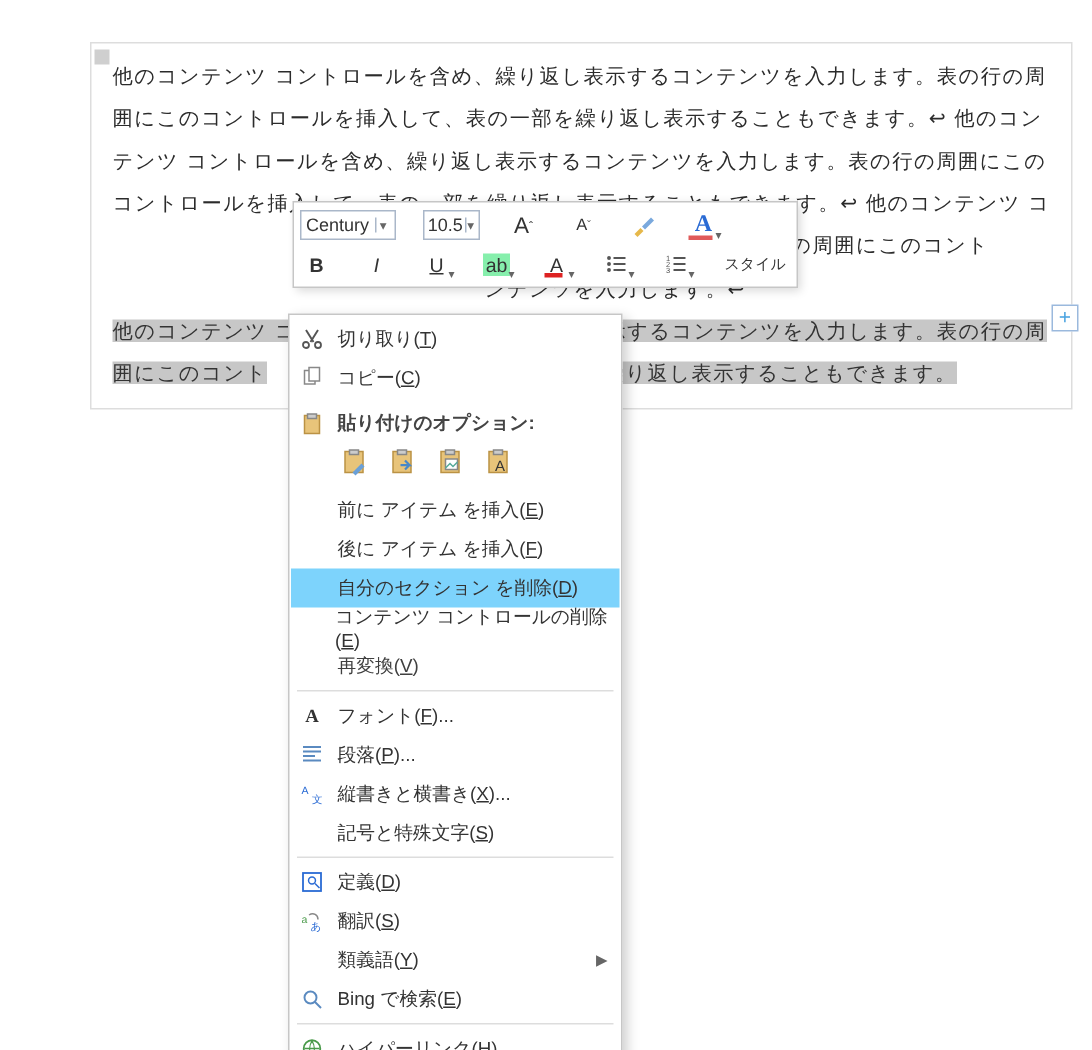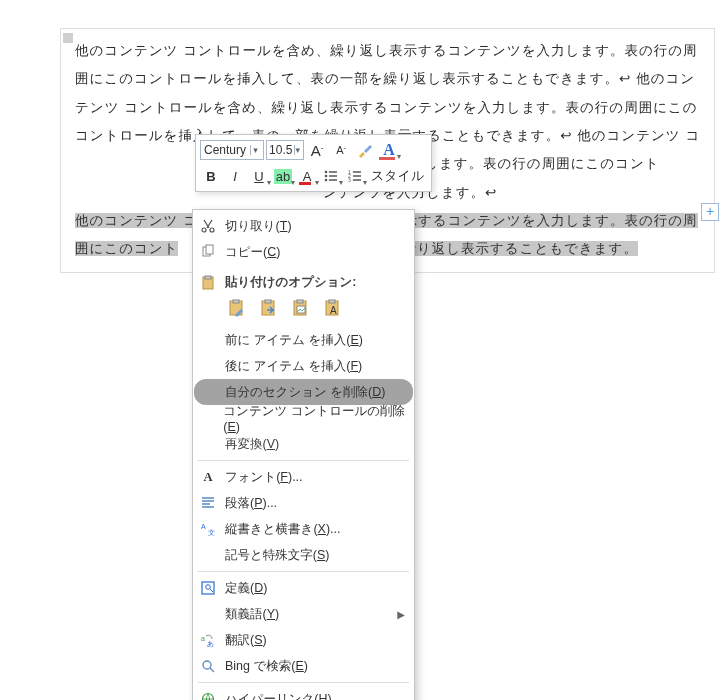--- a/index.html
+++ b/index.html
@@ -54,42 +54,42 @@
 
 .mini-toolbar {
   position: absolute;
   left: 195px;
   top: 134px;
   background: #fff;
   border: 1px solid #c6c6c6;
   box-shadow: 2px 2px 6px rgba(0,0,0,.15);
   padding: 2px 4px;
 }
-.mini-row { display: flex; align-items: center; gap: 2px; height: 26px; }
+.mini-row { display: flex; align-items: center; gap: 18px; height: 26px; }
 .font-name, .font-size {
   border: 1px solid #aab7c9;
   height: 20px;
   font-size: 12px;
   display: flex;
   align-items: center;
   padding: 0 3px;
   background: #fff;
 }
 .font-name { width: 64px; }
 .font-size { width: 38px; justify-content: flex-end; }
 .drop { width: 10px; font-size: 9px; color: #666; border-left: 1px solid #aab7c9; text-align:center; margin-left:2px; }
 .tbtn {
   width: 22px; height: 22px;
   display: flex; align-items:center; justify-content:center;
   font-size: 13px;
   position: relative;
 }
 .tbtn .caret { font-size:8px; color:#666; position:absolute; right:-1px; bottom:0; }
 .tbtn svg { display:block; }
-.style-label { font-size:13px; padding:0 3px; }
+.style-label { font-size:10px; padding:0 3px; }
 
 
 .ctx {
   position: absolute;
   left: 192px;
   top: 209px;
   width: 223px;
   background: #fff;
   border: 1px solid #c6c6c6;
   box-shadow: 3px 3px 8px rgba(0,0,0,.2);
@@ -98,21 +98,21 @@
 .ctx .item {
   display: flex;
   align-items: center;
   height: 26px;
   padding: 0 8px 0 4px;
   font-size: 12.5px;
   gap: 7px;
   position: relative;
 }
 .ctx .icon-slot { width: 20px; display:flex; justify-content:center; }
-.ctx .item.hover { background: #a3a3a3; border-radius: 12px; }
+.ctx .item.hover { background: #7dd3fc; }
 .ctx .item.header { color: #444; font-weight: bold; align-items: flex-end; }
 .ctx .item.disabled { color: #404040; }
 .ctx .sep { height:1px; background:#ddd; margin:3px 4px; }
 .ctx .submenu-arrow { position:absolute; right:8px; font-size:10px; color:#666; }
 .paste-opts {
   display:flex; gap:6px; padding: 4px 0 6px 30px;
 }
 .paste-opts .pbtn {
   width:26px; height:26px; border:1px solid transparent;
   display:flex; align-items:center; justify-content:center;
@@ -329,35 +329,35 @@
     <span class="icon-slot">
         <svg class="sicon" viewBox="0 0 16 16">
           <rect x="2" y="2" width="12" height="12" fill="none" stroke="#2a6bd4" stroke-width="1.2"></rect>
           <circle cx="8" cy="7" r="2.3" fill="none" stroke="#2a6bd4"></circle>
           <path d="M10 9l3 3" stroke="#2a6bd4"></path>
         </svg>
       </span>
     <span><span>定義(</span><u class="acc">D</u><span>)</span></span>
   </div>
   <div class="item">
-    <span class="icon-slot"></span>
-    <span><span>類義語(</span><u class="acc">Y</u><span>)</span></span>
-    <span class="submenu-arrow">▶</span>
-  </div>
-  <div class="item">
     <span class="icon-slot">
         <svg class="sicon" viewBox="0 0 16 16">
           <text x="1" y="9" font-size="7" fill="#4a9a4a">a</text>
           <text x="7" y="14" font-size="7" fill="#2a6bd4">あ</text>
           <path d="M6 4 C9 2 12 4 12 7" stroke="#888" fill="none"></path>
         </svg>
       </span>
     <span><span>翻訳(</span><u class="acc">S</u><span>)</span></span>
   </div>
   <div class="item">
+    <span class="icon-slot"></span>
+    <span><span>類義語(</span><u class="acc">Y</u><span>)</span></span>
+    <span class="submenu-arrow">▶</span>
+  </div>
+  <div class="item">
     <span class="icon-slot">
         <svg class="sicon" viewBox="0 0 16 16">
           <circle cx="7" cy="7" r="4" fill="none" stroke="#5a8ac0" stroke-width="1.3"></circle>
           <path d="M10 10l4 4" stroke="#5a8ac0" stroke-width="1.3"></path>
         </svg>
       </span>
     <span><span>Bing で検索(</span><u class="acc">E</u><span>)</span></span>
   </div>
 
   <div class="sep"></div>

